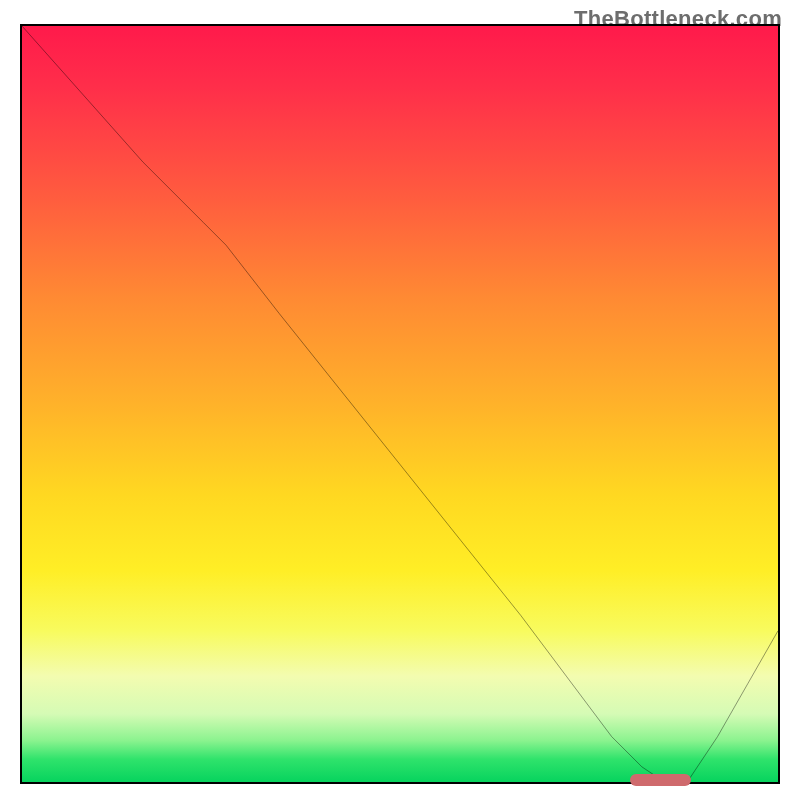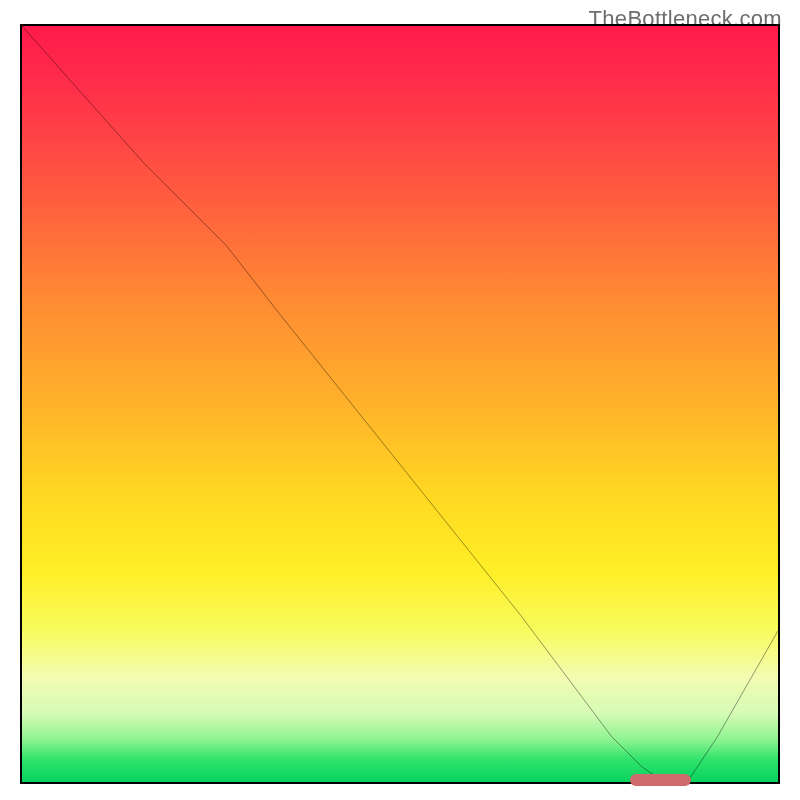--- a/index.html
+++ b/index.html
@@ -8,21 +8,21 @@
     position: relative;
     width: 800px;
     height: 800px;
   }
   .watermark {
     position: absolute;
     top: 6px;
     right: 18px;
     font-family: Arial, Helvetica, sans-serif;
     font-size: 22px;
-    font-weight: 400;
+    font-weight: 700;
     color: #6d6d6d;
     letter-spacing: 0.3px;
   }
   .plot {
     position: absolute;
     left: 20px;
     top: 24px;
     width: 760px;
     height: 760px;
     border: 2px solid #000;

